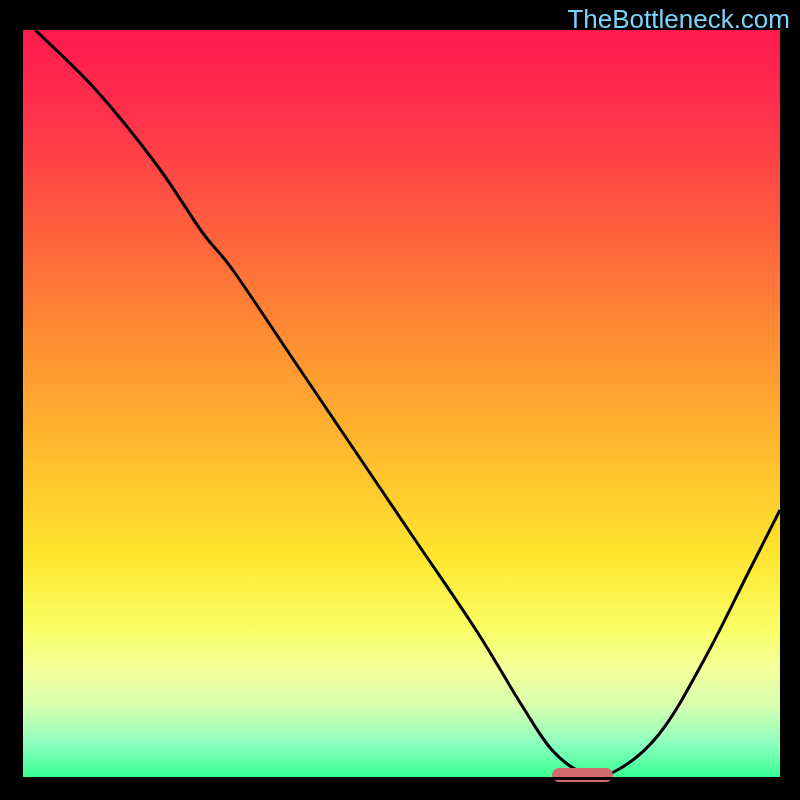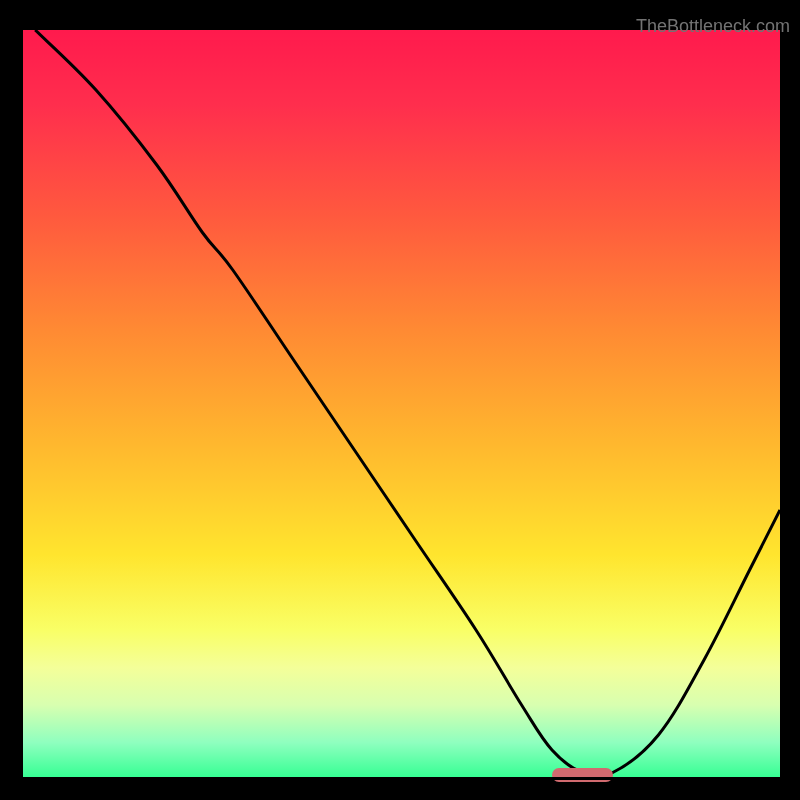--- a/index.html
+++ b/index.html
@@ -11,24 +11,24 @@
     font-family: Arial, sans-serif;
   }
   .container {
     position: relative;
     width: 800px;
     height: 800px;
     background: #000;
   }
   .watermark {
     position: absolute;
-    top: 16px;
+    top: 4px;
     right: 10px;
-    color: #737373;
-    font-size: 18px;
+    color: #7dd3fc;
+    font-size: 26px;
     font-weight: 500;
     z-index: 10;
   }
   .plot-area {
     position: absolute;
     left: 20px;
     top: 30px;
     width: 760px;
     height: 750px;
   }

